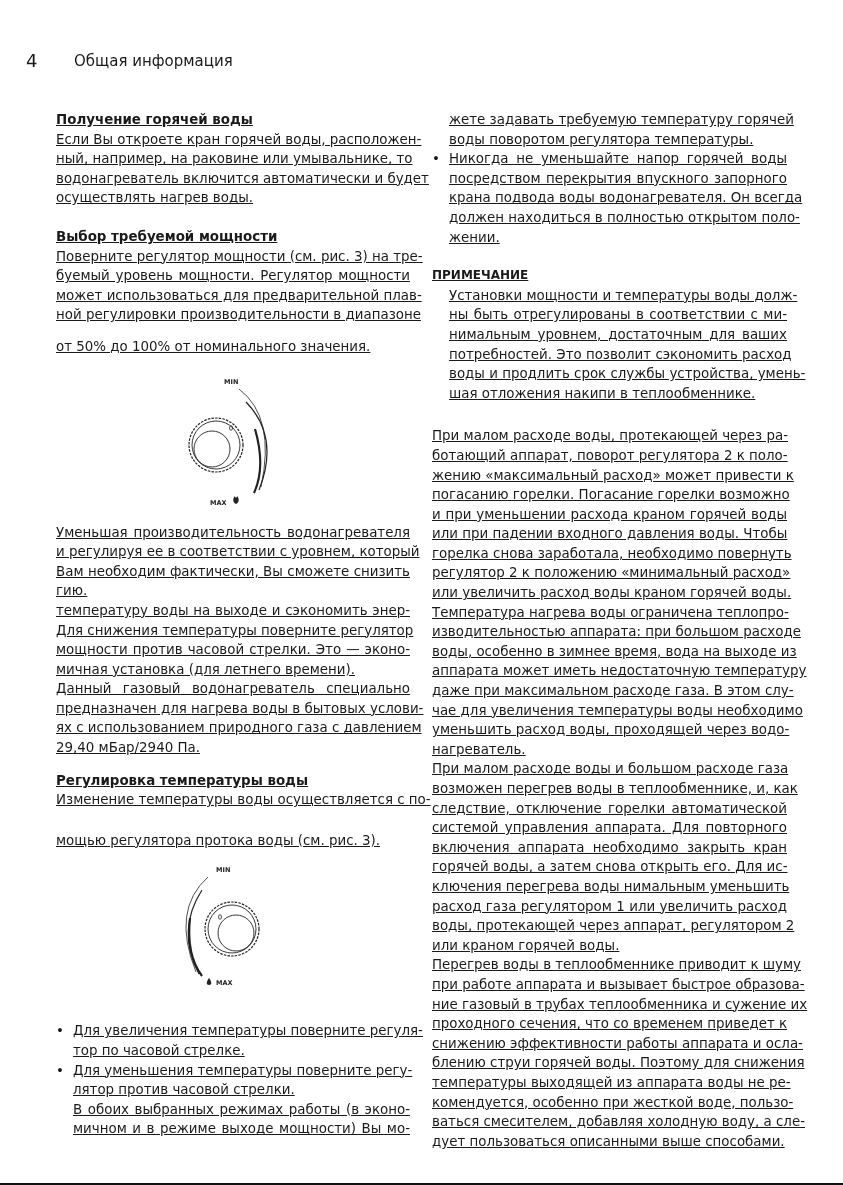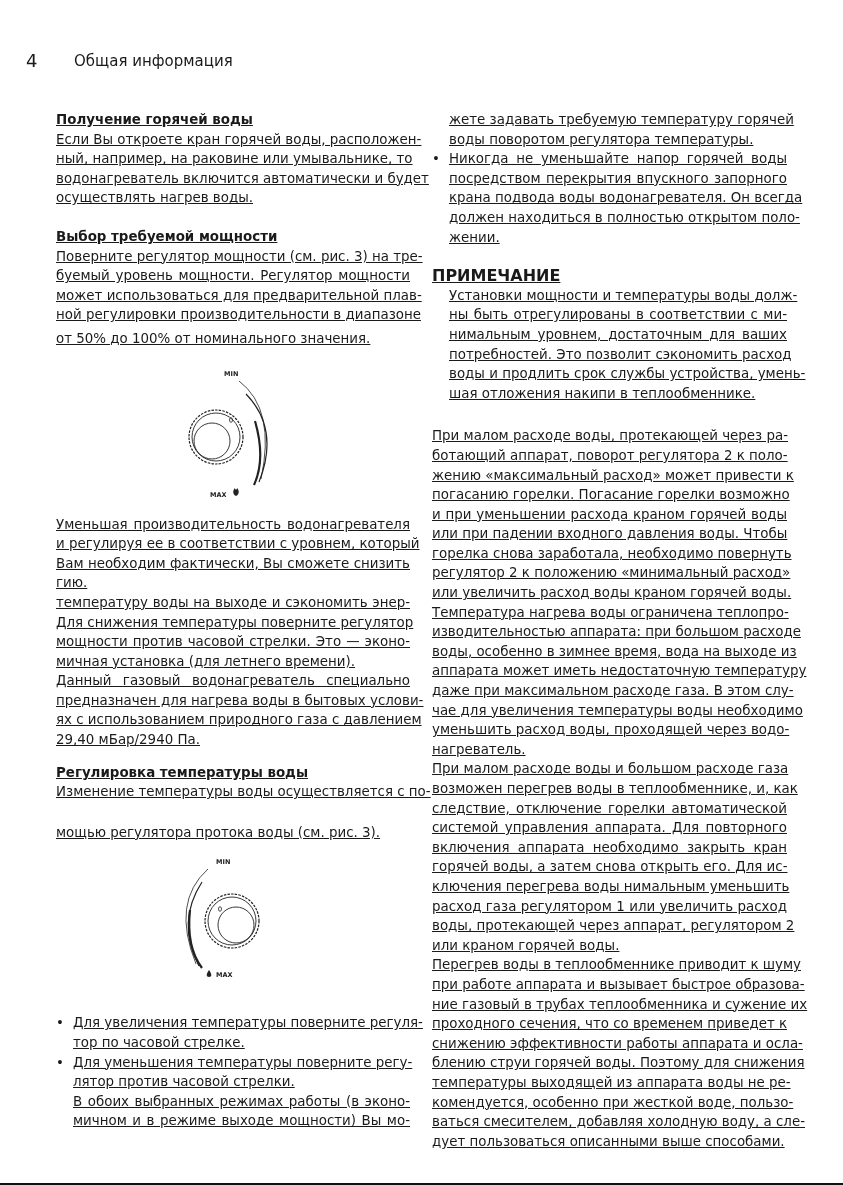--- a/index.html
+++ b/index.html
@@ -14,21 +14,21 @@
     .col { position: absolute; top: 110px; font-size: 13.4px; line-height: 19.6px; text-decoration: underline; }
     .col-left { left: 56px; width: 354px; }
     .col-right { left: 432px; width: 355px; }
     .line { white-space: nowrap; display: block; height: 19.6px; }
     .justify { text-align: justify; text-align-last: justify; }
     .h { font-weight: bold; white-space: nowrap; display: block; height: 19.6px; }
     .gap { display: block; }
     .bullet-line { position: relative; padding-left: 17px; }
     .bullet { position: absolute; left: 0; }
     .indent { padding-left: 17px; }
-    .note-h { font-weight: bold; font-size: 16px; white-space: nowrap; display:block; height: 19.6px; }
+    .note-h { font-weight: bold; font-size: 12px; white-space: nowrap; display:block; height: 19.6px; }
     .dial { display: block; position: relative; }
     .bottom-rule { position: absolute; left: 0; right: 0; bottom: 0; height: 2px; background: #111; }
     svg text { font-family: "DejaVu Sans", "Liberation Sans", sans-serif; font-weight: bold; }
   </style>
 </head>
 <body>
 
 <div class="page-header">
   <span class="num">4</span>
   <span class="title">Общая информация</span>
@@ -40,21 +40,21 @@
   <span class="line justify">ный, например, на раковине или умывальнике, то</span>
   <span class="line justify">водонагреватель включится автоматически и будет</span>
   <span class="line">осуществлять нагрев воды.</span>
   <span class="gap" style="height:19px"></span>
 
   <span class="h">Выбор требуемой мощности</span>
   <span class="line justify">Поверните регулятор мощности (см. рис. 3) на тре-</span>
   <span class="line justify">буемый уровень мощности. Регулятор мощности</span>
   <span class="line justify">может использоваться для предварительной плав-</span>
   <span class="line justify">ной регулировки производительности в диапазоне</span>
-  <span class="line" style="margin-top:4px">от 50% до 100% от номинального значения.</span>
+  <span class="line" style="margin-top:12px">от 50% до 100% от номинального значения.</span>
 
   <div class="dial" style="height:166px;">
     <svg width="354" height="166" viewBox="0 0 354 166">
       <text x="168" y="27" font-size="6.5" fill="#222">MIN</text>
 
       <circle cx="160" cy="88" r="27" fill="none" stroke="#222" stroke-width="1.2" stroke-dasharray="2.5 1.2"></circle>
       <circle cx="160" cy="88" r="24" fill="none" stroke="#222" stroke-width="0.9"></circle>
       <circle cx="156" cy="92" r="18" fill="none" stroke="#222" stroke-width="0.9"></circle>
       <ellipse cx="175" cy="71" rx="1.5" ry="2.3" fill="none" stroke="#222" stroke-width="0.8"></ellipse>
 

